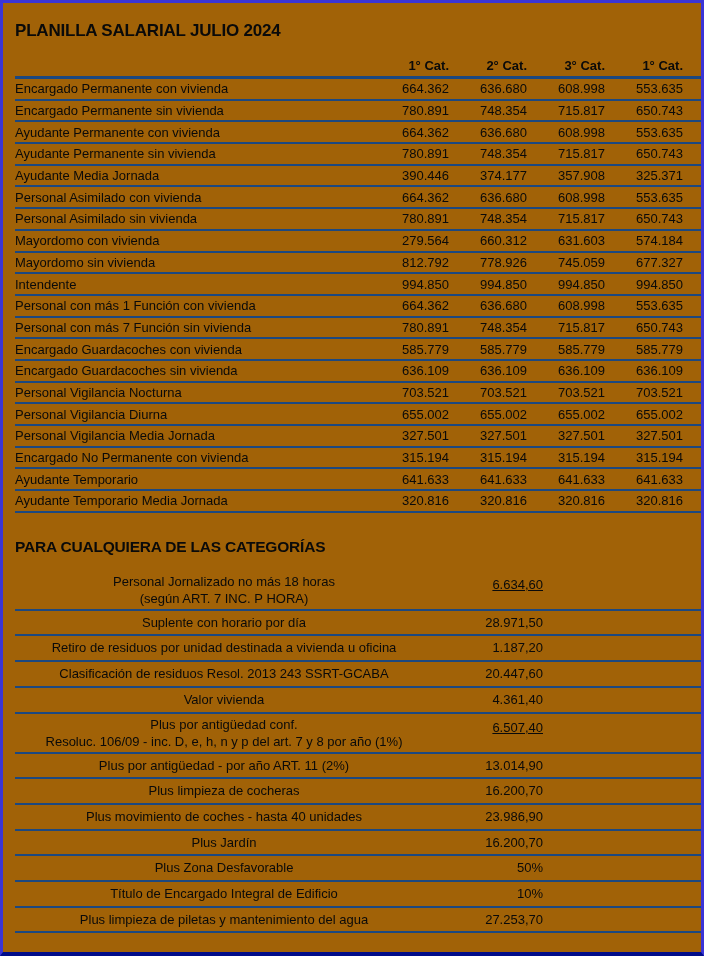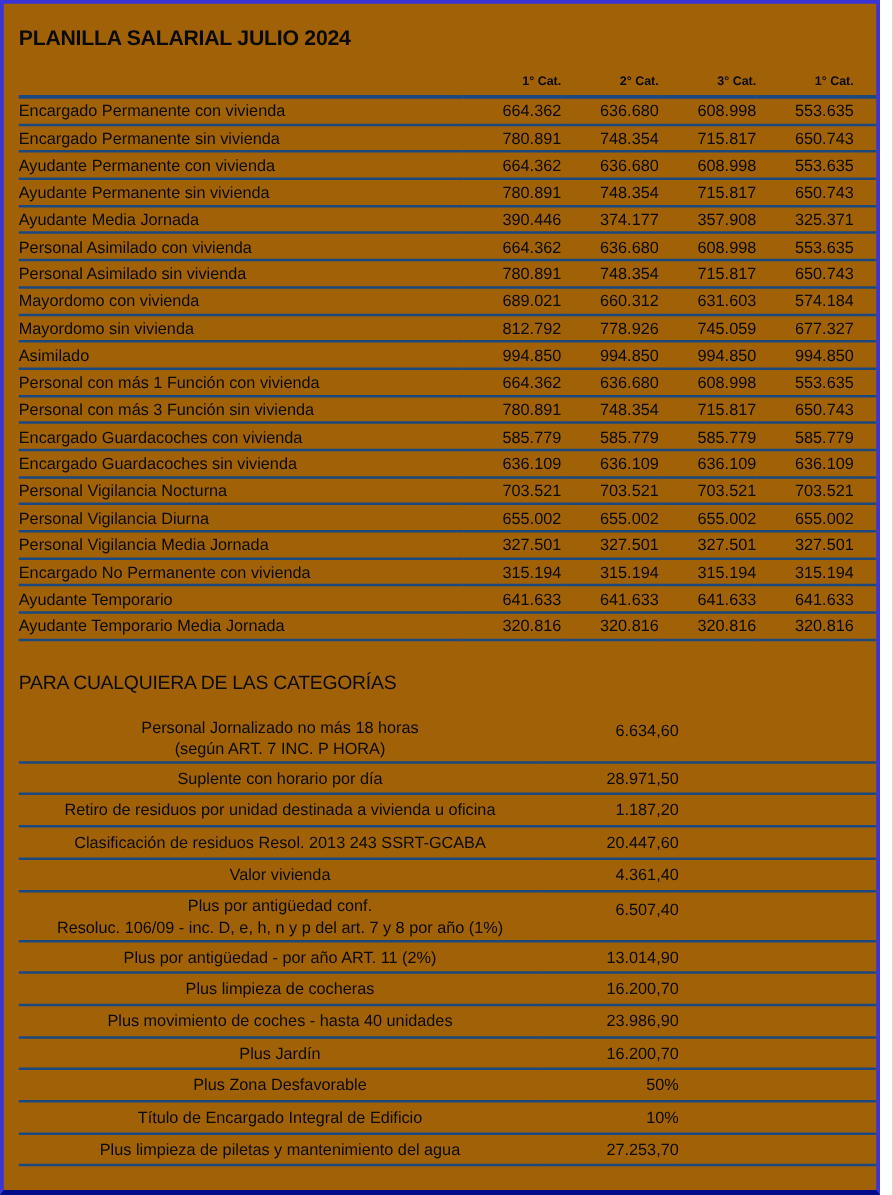--- a/index.html
+++ b/index.html
@@ -17,47 +17,47 @@
     overflow:hidden;
   }
   .content{padding:15px 11px 0 9px;}
   .doc-title{
     font-size:17px;font-weight:bold;letter-spacing:-0.2px;
     margin:3px 0 0 3px;color:#0a0a0a;
   }
   table{border-collapse:collapse;table-layout:fixed;width:688px;margin-left:3px;}
   .t1{margin-top:13px;}
   .t1 th{
-    font-size:10px;font-weight:bold;text-align:right;
+    font-size:13px;font-weight:bold;text-align:right;
     height:22px;vertical-align:middle;
     border-bottom:3px solid var(--line-blue);
     padding:0;
   }
   .t1 td{
     font-size:13px;height:19.7px;vertical-align:middle;
     border-bottom:2px solid var(--line-blue);
     padding:0;white-space:nowrap;overflow:hidden;
   }
   .t1 .c-label{width:356px;text-align:left;}
   .t1 .c-num{width:78px;text-align:right;}
   .t1 .c-sp{width:20px;}
   .sec2-title{
-    font-size:15.5px;font-weight:normal;letter-spacing:-0.2px;
+    font-size:15.5px;font-weight:bold;letter-spacing:-0.2px;
     margin:25px 0 0 3px;color:#0a0a0a;
   }
   .t2{margin-top:15px;}
   .t2 td{
     font-size:13px;vertical-align:middle;line-height:17px;
     border-bottom:2px solid var(--line-blue);
     padding:2px 0;
   }
   .t2 .c-label{width:418px;text-align:center;}
   .t2 .c-val{width:110px;text-align:right;}
   .t2 .c-sp{width:160px;}
-  .t2 tr.multi .c-val{vertical-align:bottom;padding-bottom:16px;}
+  .t2 tr.multi .c-val{vertical-align:bottom;padding-bottom:16px;text-decoration:underline;}
   .t2 td.c-label .lbl-line{display:block;}
   .t2 tr.single td{height:19.7px;line-height:19.7px;white-space:nowrap;overflow:hidden;}
   .bottom-rule{
     position:absolute;left:0;right:0;bottom:0;height:0;
   }
 </style>
 </head>
 <body>
 
 <div class="page" style="--frame-blue: #3b35d6; --bottom-navy: #000d8a; --line-blue: #1c4880;">
@@ -128,52 +128,52 @@
           <tr>
             <td class="c-label">Personal Asimilado sin vivienda</td>
             <td class="c-num">780.891</td>
             <td class="c-num">748.354</td>
             <td class="c-num">715.817</td>
             <td class="c-num">650.743</td>
             <td class="c-sp"></td>
           </tr>
           <tr>
             <td class="c-label">Mayordomo con vivienda</td>
-            <td class="c-num">689.021</td>
+            <td class="c-num">279.564</td>
             <td class="c-num">660.312</td>
             <td class="c-num">631.603</td>
             <td class="c-num">574.184</td>
             <td class="c-sp"></td>
           </tr>
           <tr>
             <td class="c-label">Mayordomo sin vivienda</td>
             <td class="c-num">812.792</td>
             <td class="c-num">778.926</td>
             <td class="c-num">745.059</td>
             <td class="c-num">677.327</td>
             <td class="c-sp"></td>
           </tr>
           <tr>
-            <td class="c-label">Asimilado</td>
+            <td class="c-label">Intendente</td>
             <td class="c-num">994.850</td>
             <td class="c-num">994.850</td>
             <td class="c-num">994.850</td>
             <td class="c-num">994.850</td>
             <td class="c-sp"></td>
           </tr>
           <tr>
             <td class="c-label">Personal con más 1 Función con vivienda</td>
             <td class="c-num">664.362</td>
             <td class="c-num">636.680</td>
             <td class="c-num">608.998</td>
             <td class="c-num">553.635</td>
             <td class="c-sp"></td>
           </tr>
           <tr>
-            <td class="c-label">Personal con más 3 Función sin vivienda</td>
+            <td class="c-label">Personal con más 7 Función sin vivienda</td>
             <td class="c-num">780.891</td>
             <td class="c-num">748.354</td>
             <td class="c-num">715.817</td>
             <td class="c-num">650.743</td>
             <td class="c-sp"></td>
           </tr>
           <tr>
             <td class="c-label">Encargado Guardacoches con vivienda</td>
             <td class="c-num">585.779</td>
             <td class="c-num">585.779</td>

